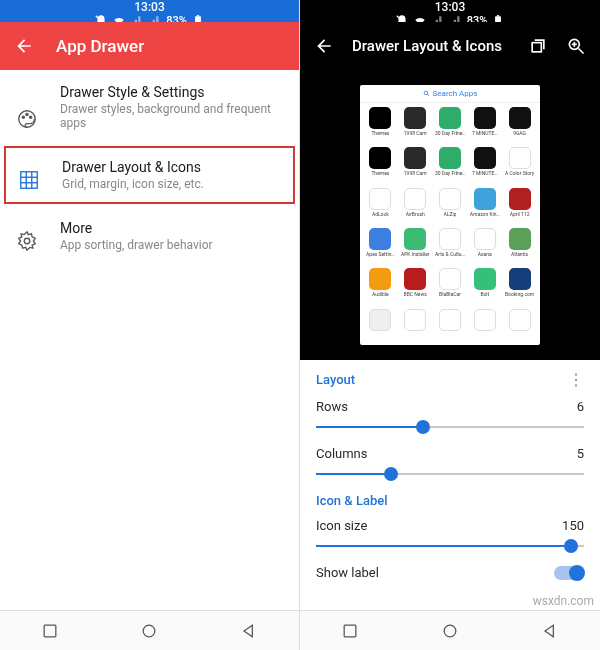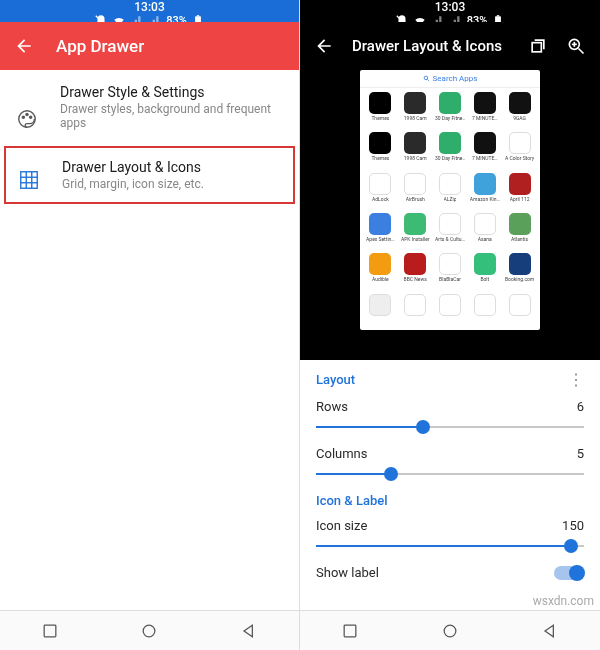--- a/index.html
+++ b/index.html
@@ -26,21 +26,21 @@
   .li-text { flex: 1; }
   .li-title { font-size: 14px; color: #1a1a1a; margin-bottom: 2px; }
   .li-sub { font-size: 12px; color: #888; }
   
   
   .header-black { background: #000; color: #fff; height: 48px; display: flex; align-items: center; padding: 0 14px; gap: 18px; }
   .header-black .title { font-size: 15px; font-weight: 500; flex: 1; }
   .header-black .hicon { width: 20px; height: 20px; }
   
   
-  .preview-area { background: #000; height: 290px; display: flex; justify-content: center; }
+  .preview-area { background: #000; height: 290px; display: flex; align-items: center; justify-content: center; }
   .preview-phone { background: #fff; width: 180px; height: 260px; border-radius: 2px; overflow: hidden; display: flex; flex-direction: column; }
   .pv-search { color: #3b7fe0; font-size: 8px; text-align: center; padding: 4px; border-bottom: 1px solid #eee; display:flex; align-items:center; justify-content:center; gap:3px;}
   .pv-grid { flex: 1; display: grid; grid-template-columns: repeat(5, 1fr); gap: 2px; padding: 4px; }
   .pv-app { display: flex; flex-direction: column; align-items: center; gap: 1px; }
   .pv-icon { width: 22px; height: 22px; border-radius: 5px; }
   .pv-label { font-size: 5px; color: #444; white-space: nowrap; overflow: hidden; max-width: 30px; text-align:center;}
   
   
   .settings { flex: 1; padding: 10px 16px 0 16px; overflow: hidden; }
   .section-head { display: flex; justify-content: space-between; align-items: center; margin-bottom: 10px; }
@@ -118,20 +118,30 @@
           <line x1="15" y1="3" x2="15" y2="21"></line>
           <line x1="3" y1="9" x2="21" y2="9"></line>
           <line x1="3" y1="15" x2="21" y2="15"></line>
         </svg>
       <div class="li-text">
         <div class="li-title">Drawer Layout &amp; Icons</div>
         <div class="li-sub">Grid, margin, icon size, etc.</div>
       </div>
     </div>
 
+    <div class="list-item">
+      <svg class="li-icon" viewBox="0 0 24 24" fill="none" stroke="currentColor" stroke-width="1.5">
+          <circle cx="12" cy="12" r="3"></circle>
+          <path d="M12 2l1.5 3 3.3-.8.8 3.3L21 9l-2 3 2 3-3.4 1.5.8 3.3-3.3-.8L12 22l-1.5-3-3.3.8-.8-3.3L3 15l2-3-2-3 3.4-1.5-.8-3.3 3.3.8z"></path>
+        </svg>
+      <div class="li-text">
+        <div class="li-title">More</div>
+        <div class="li-sub">App sorting, drawer behavior</div>
+      </div>
+    </div>
 
     <div class="navbar">
       <svg class="nav-btn" viewBox="0 0 24 24" fill="none" stroke="currentColor" stroke-width="1.5">
           <rect x="5" y="5" width="14" height="14" rx="1"></rect>
         </svg>
       <svg class="nav-btn" viewBox="0 0 24 24" fill="none" stroke="currentColor" stroke-width="1.5">
           <circle cx="12" cy="12" r="7"></circle>
         </svg>
       <svg class="nav-btn" viewBox="0 0 24 24" fill="none" stroke="currentColor" stroke-width="1.5">
           <path d="M16 5l-10 7 10 7z"></path>

